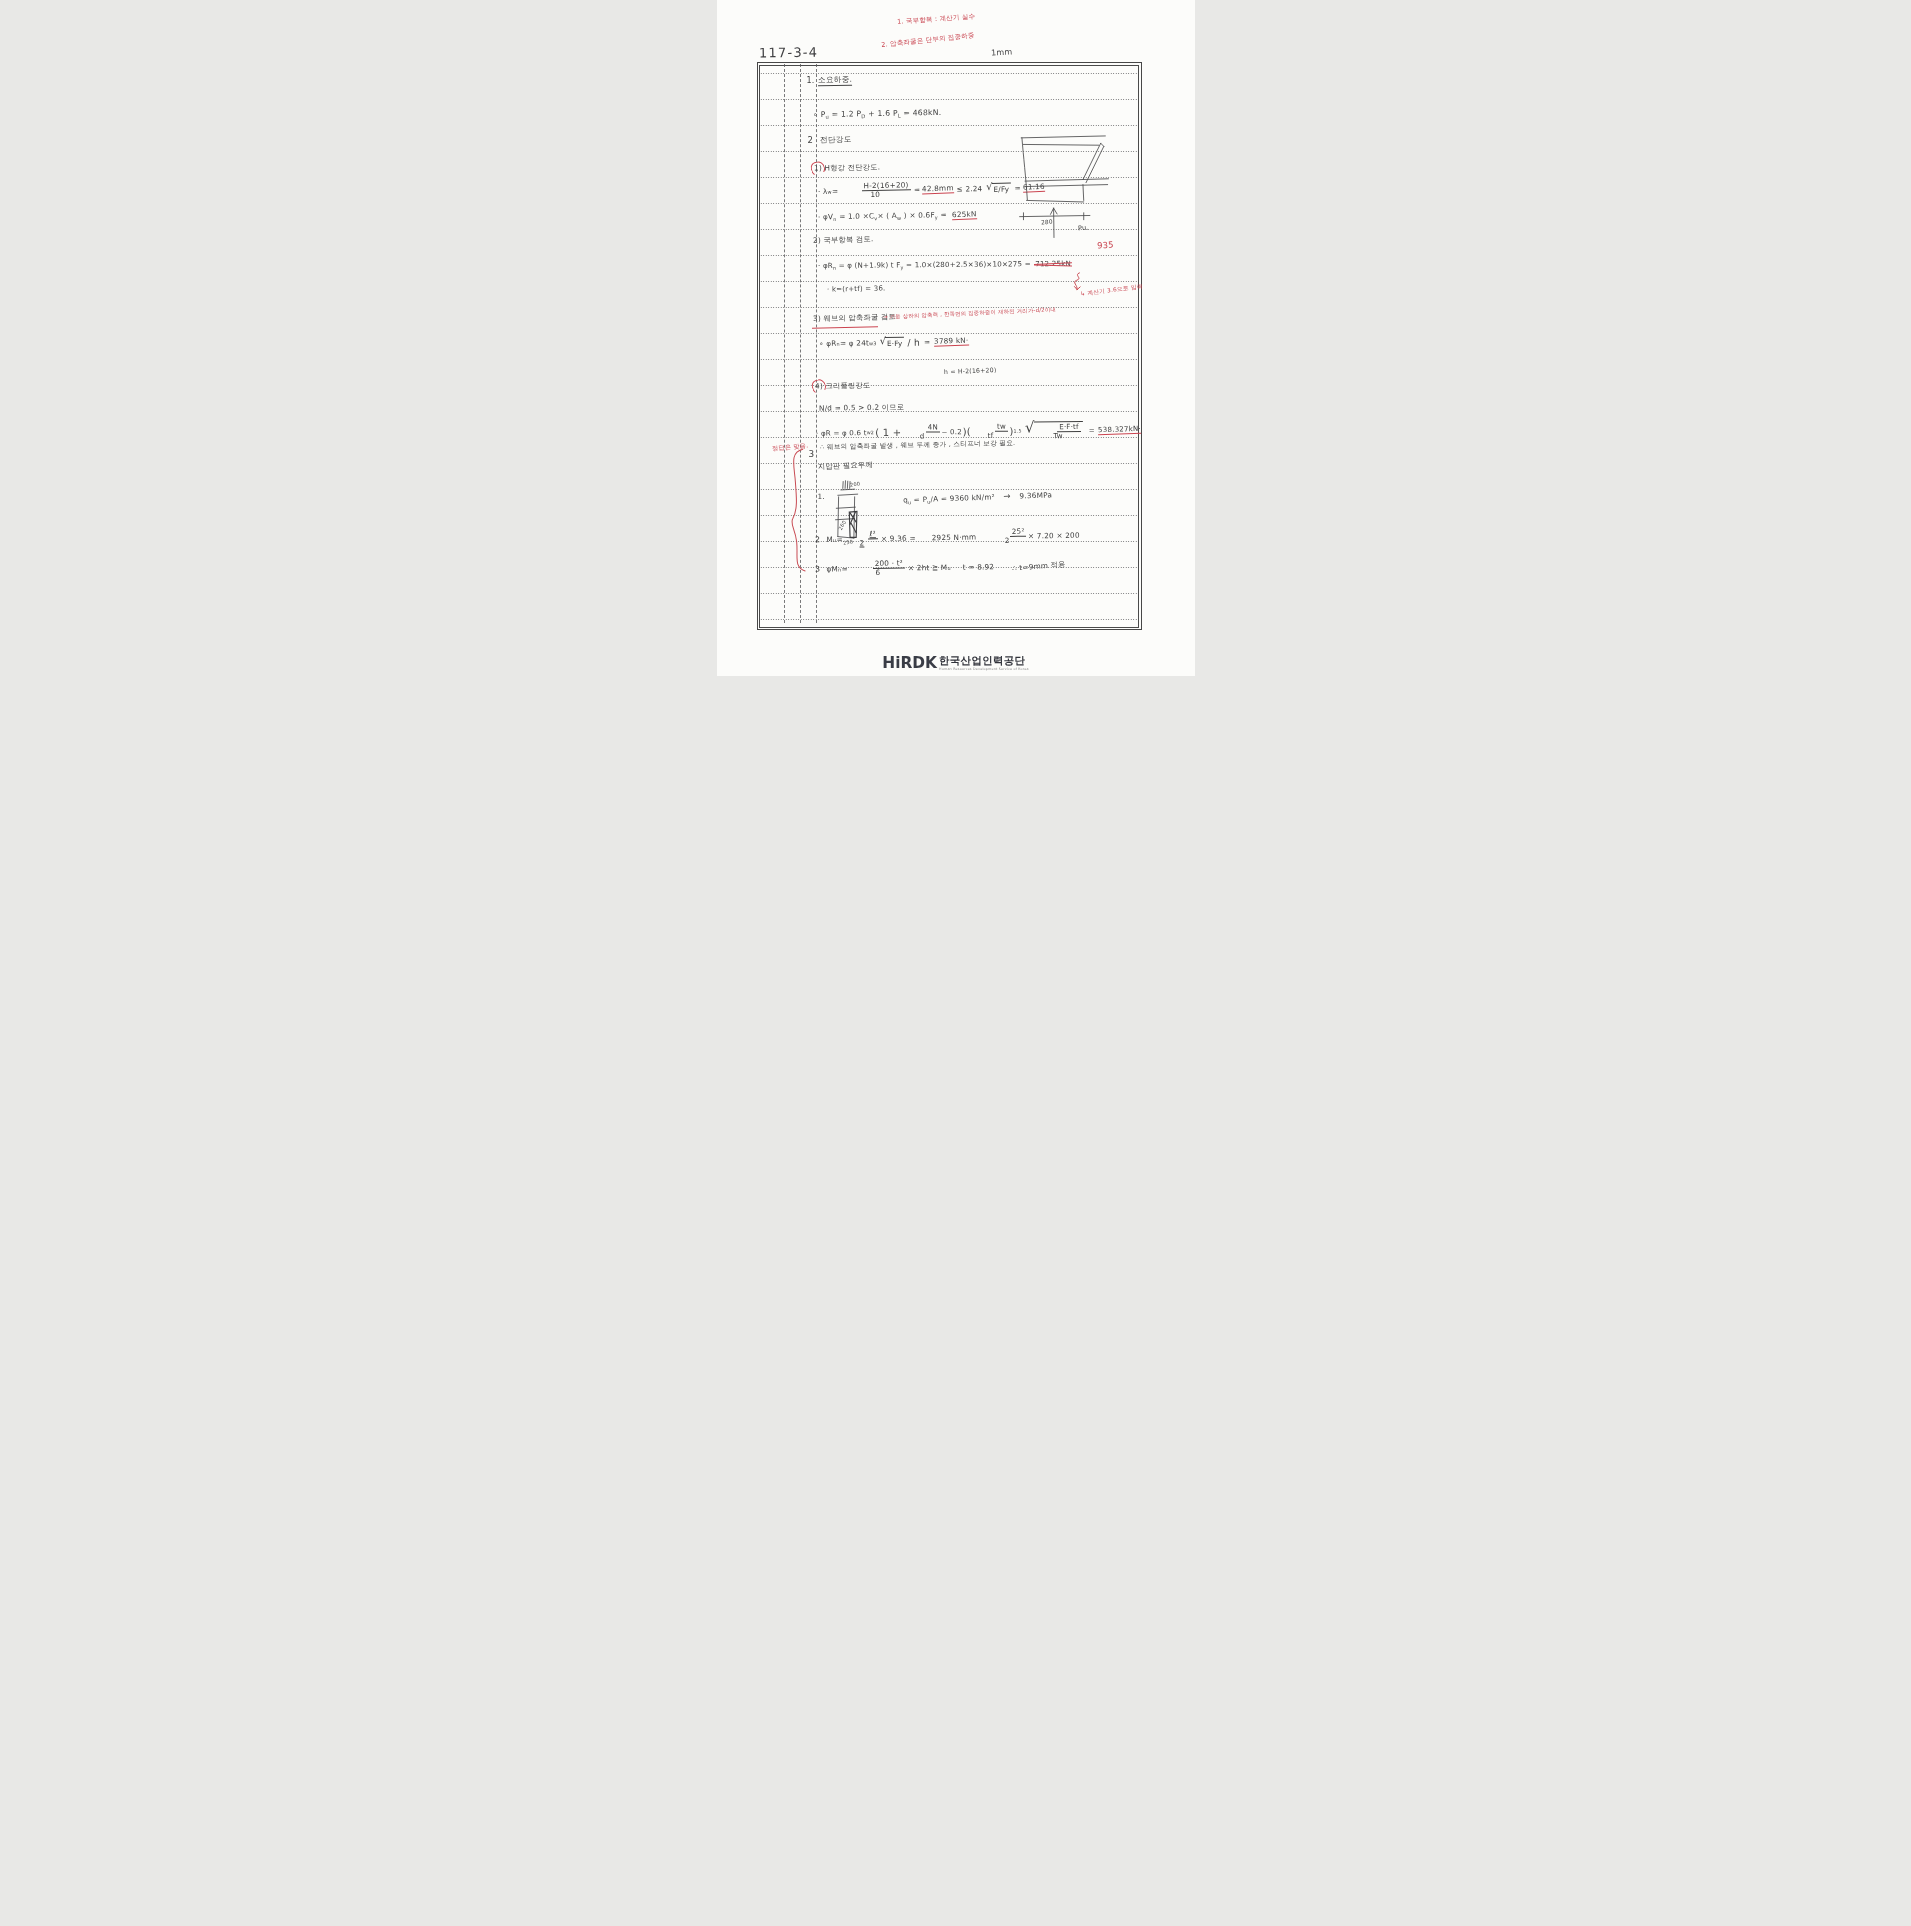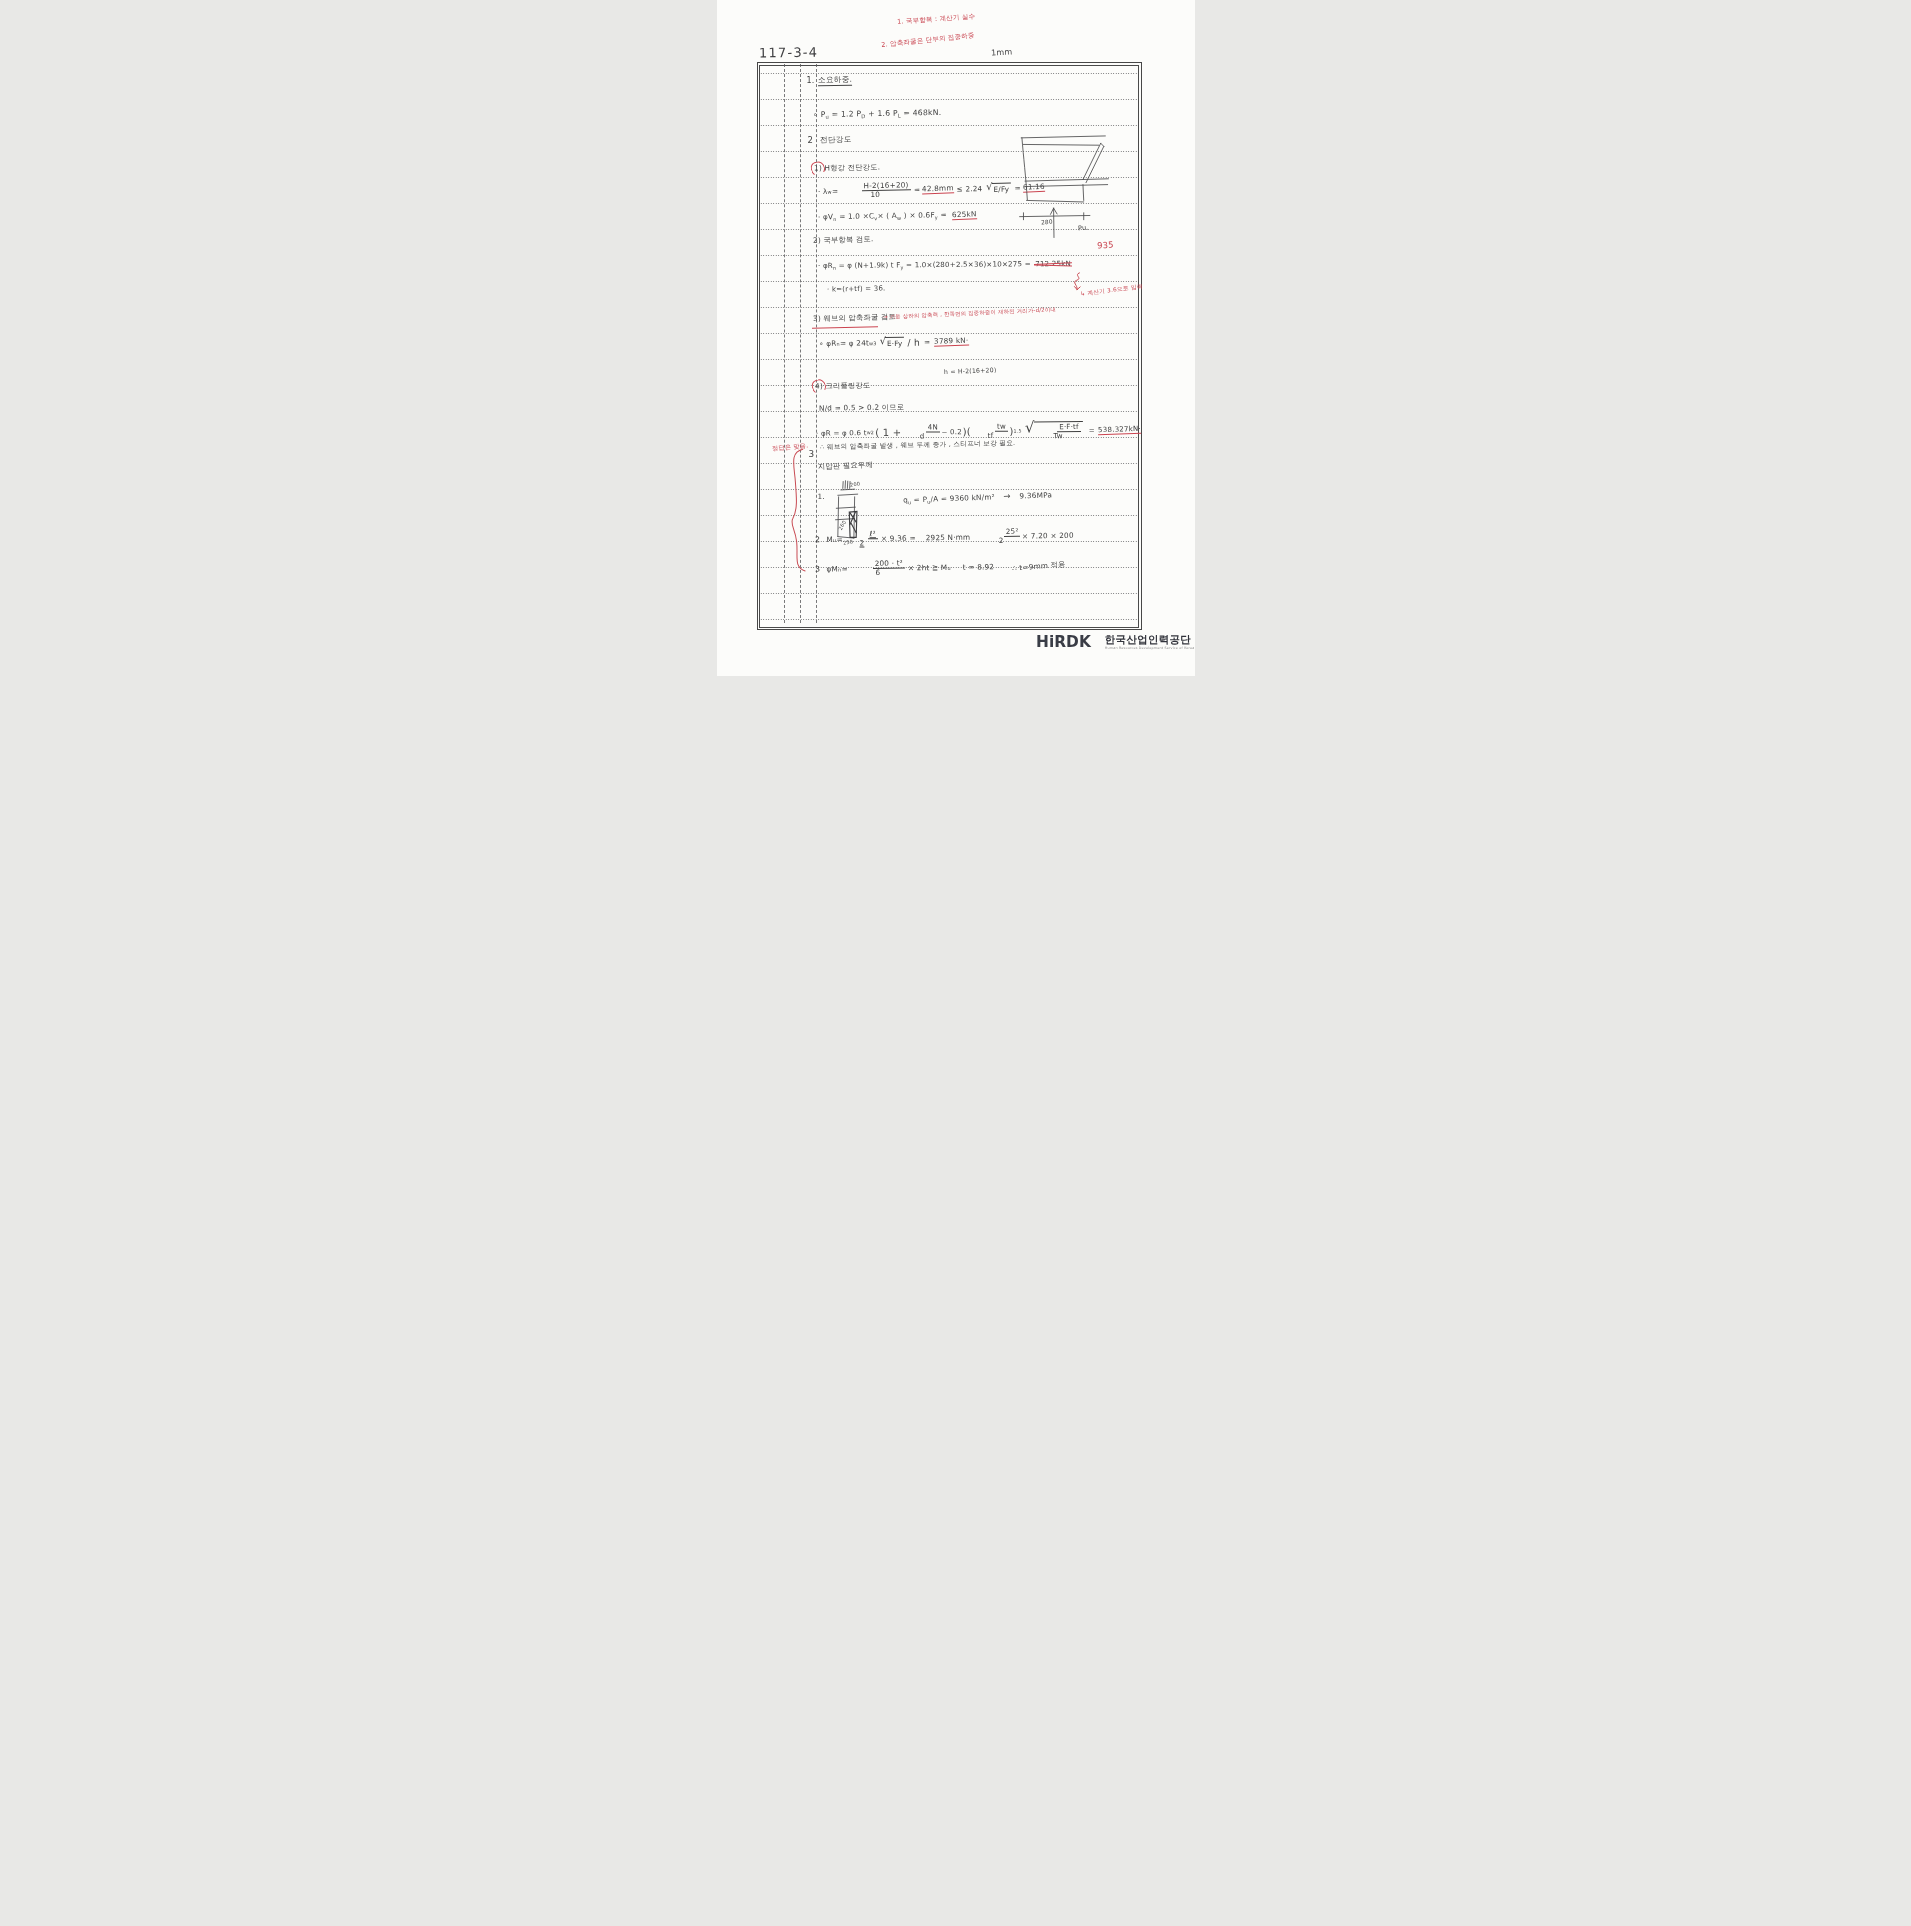--- a/index.html
+++ b/index.html
@@ -32,21 +32,21 @@
   .strike::after{top:62%;transform:rotate(2deg);}
   .circ{position:relative;display:inline-block;}
   .circ::before{content:"";position:absolute;inset:-1.9px -2.7px -3.5px -3.1px;border:0.9px solid #cb4450;
                 border-radius:50% 60% 55% 50%;border-bottom-color:transparent;transform:rotate(-14deg);}
   .underln{border-bottom:0.9px solid #444;padding-bottom:0.4px;}
   svg{overflow:visible;}
   .sk{stroke:#4a4a4c;stroke-width:2.2;fill:none;stroke-linecap:round;}
   .skb{stroke:#3d3d3f;stroke-width:3;fill:none;stroke-linecap:round;}
   .rd{stroke:#c84a52;stroke-width:2.6;fill:none;stroke-linecap:round;}
   
-  .footer{position:absolute;left:0;top:633px;width:478px;display:flex;justify-content:flex-end;align-items:center;gap:14px;}
+  .footer{position:absolute;left:0;top:654px;width:478px;display:flex;justify-content:center;align-items:center;gap:2px;}
   .brand{font-weight:800;font-size:15.4px;letter-spacing:0;color:#3a3d46;font-family:"DejaVu Sans","Liberation Sans",sans-serif;}
   .orgkr{font-weight:700;font-size:10.4px;color:#30323a;letter-spacing:0.4px;line-height:1.05;}
   .orgen{font-size:3.3px;color:#8a8a8a;letter-spacing:0.2px;margin-top:0.8px;}
 </style>
 </head>
 <body>
 
 <div class="page">
 
   <div class="abs hand red" style="left:180px;top:15.4px;font-size:6.5px;transform:rotate(-4deg);">1. 국부항복 : 계산기 실수</div>
@@ -227,21 +227,21 @@
   <div class="abs hand" style="left:98px;top:529px;font-size:7.3px;display:flex;align-items:center;transform:rotate(-1deg);">
     <span style="margin-right:6.2px;font-size:8px;">2</span>
     <span>M</span>
       <span class="sb">u</span>
       <span> =</span>
     <span class="frac" style="margin:0 3.1px;text-decoration:underline;">
         <span class="num">ℓ²</span>
         <span class="den">2</span>
       </span>
     <span>× 9.36 =</span>
-    <span style="margin:0 10px 0 10px;text-align:right;">2925 N·mm</span>
+    <span style="margin:0 10px 0 16px;text-align:right;">2925 N·mm</span>
     <span class="frac">
         <span class="num">25²</span>
         <span class="den">2</span>
       </span>
     <span>× 7.20 × 200</span>
   </div>
 
   <div class="abs hand" style="left:98px;top:559px;font-size:7.3px;display:flex;align-items:center;transform:rotate(-.8deg);">
     <span style="margin-right:6.2px;font-size:8px;">3</span>
     <span>φM</span>

